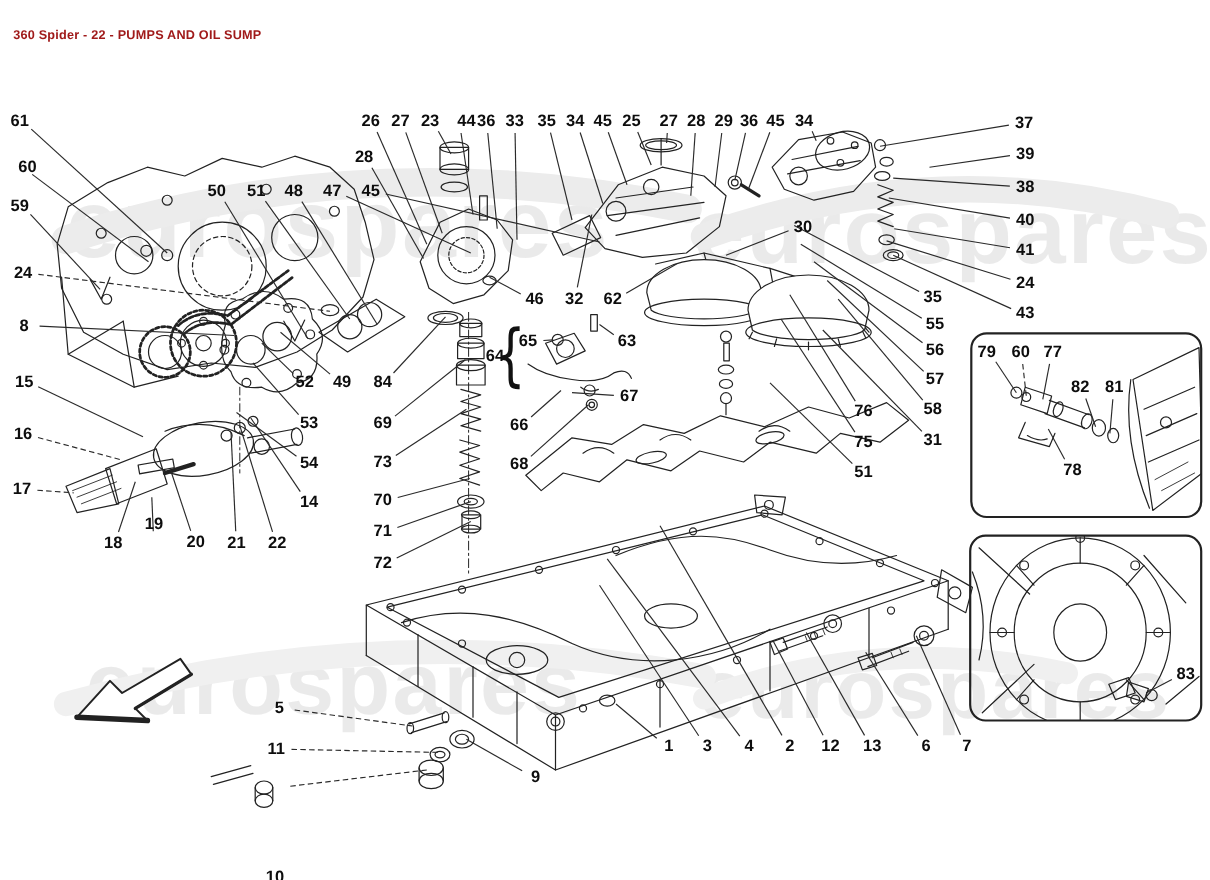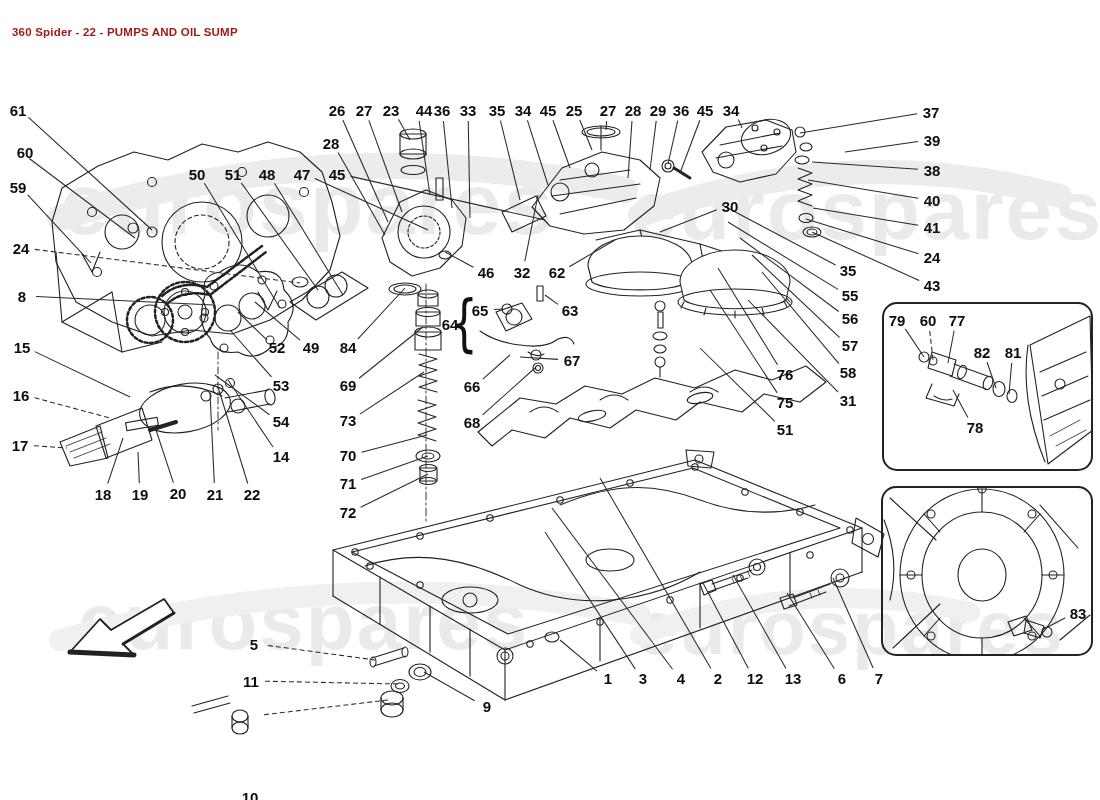--- a/index.html
+++ b/index.html
@@ -457,21 +457,21 @@
       <div class="callout" style="left: 932px; top: 285px;">43</div>
       <div class="callout" style="left: 18px; top: 110px;">61</div>
       <div class="callout" style="left: 25px; top: 152px;">60</div>
       <div class="callout" style="left: 18px; top: 187px;">59</div>
       <div class="callout" style="left: 21px; top: 248px;">24</div>
       <div class="callout" style="left: 22px; top: 296px;">8</div>
       <div class="callout" style="left: 22px; top: 347px;">15</div>
       <div class="callout" style="left: 21px; top: 395px;">16</div>
       <div class="callout" style="left: 20px; top: 445px;">17</div>
       <div class="callout" style="left: 103px; top: 494px;">18</div>
-      <div class="callout" style="left: 140px; top: 494px;">19</div>
+      <div class="callout" style="left: 140px; top: 476px;">19</div>
       <div class="callout" style="left: 178px; top: 493px;">20</div>
       <div class="callout" style="left: 215px; top: 494px;">21</div>
       <div class="callout" style="left: 252px; top: 494px;">22</div>
       <div class="callout" style="left: 197px; top: 174px;">50</div>
       <div class="callout" style="left: 233px; top: 174px;">51</div>
       <div class="callout" style="left: 267px; top: 174px;">48</div>
       <div class="callout" style="left: 302px; top: 174px;">47</div>
       <div class="callout" style="left: 337px; top: 174px;">45</div>
       <div class="callout" style="left: 277px; top: 347px;">52</div>
       <div class="callout" style="left: 311px; top: 347px;">49</div>

